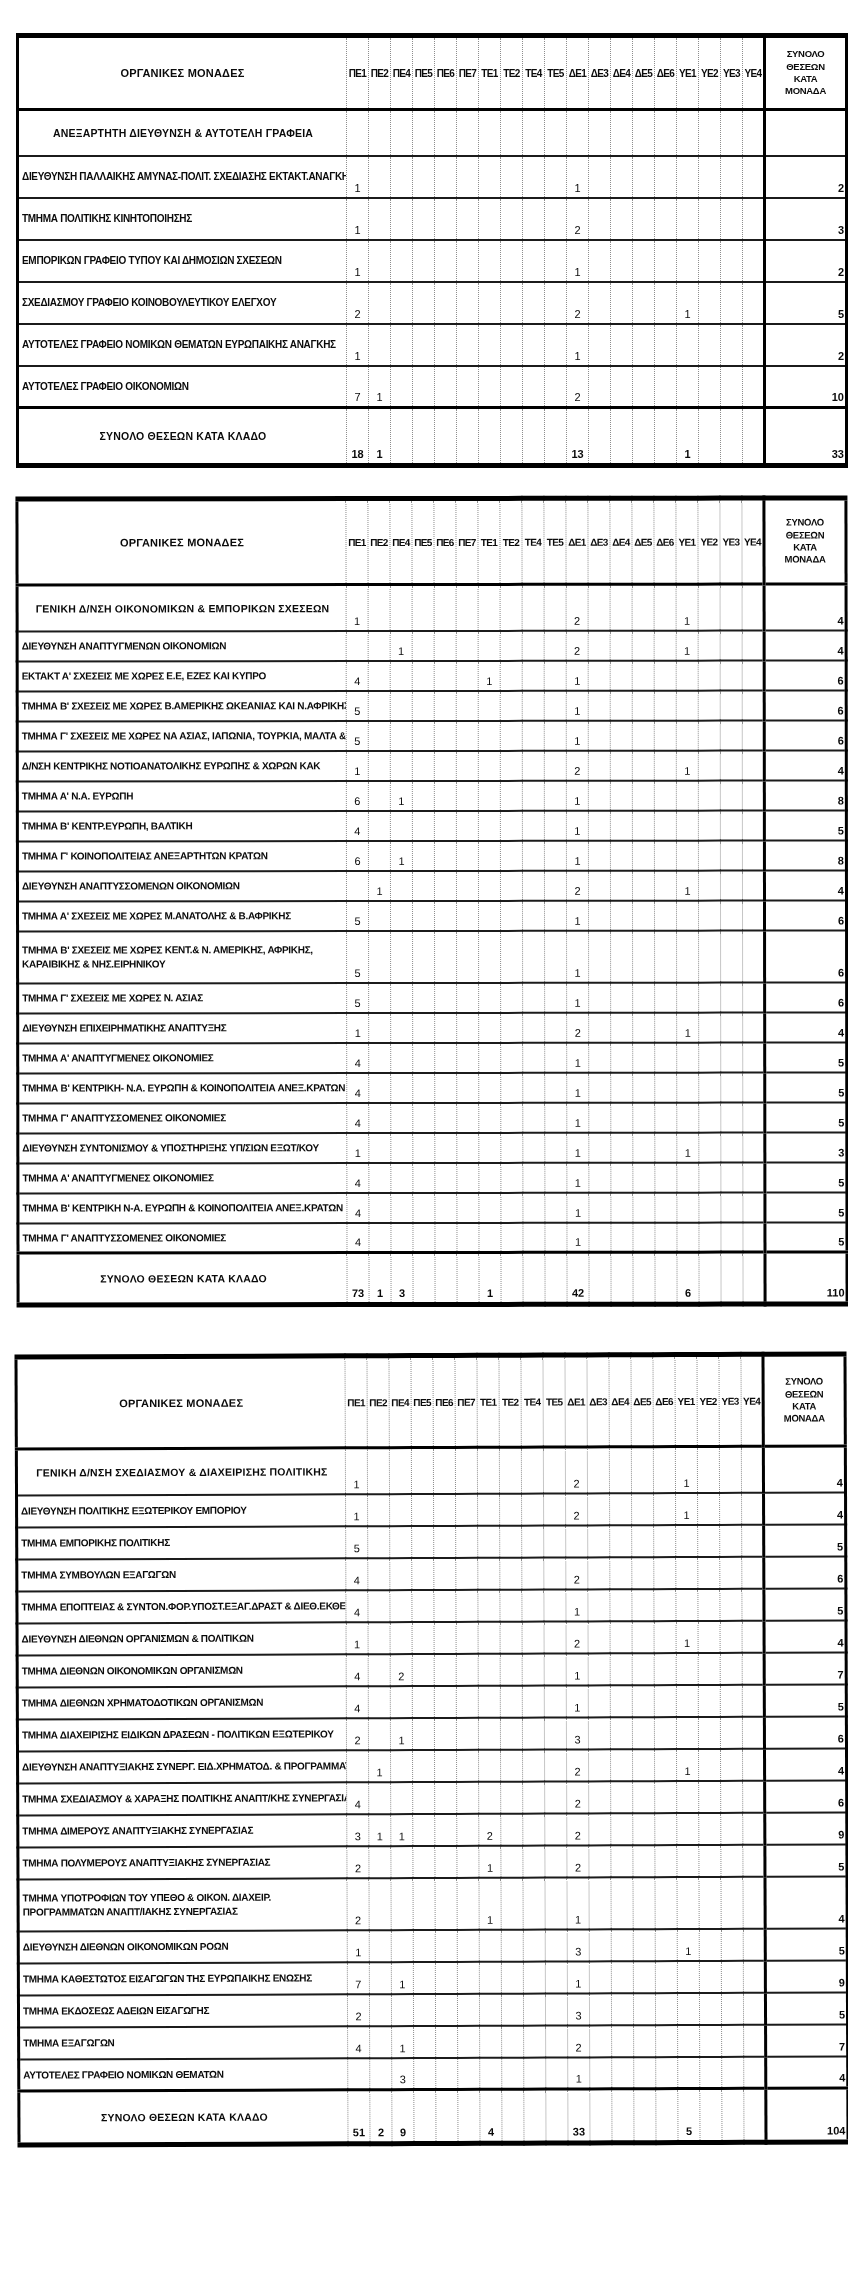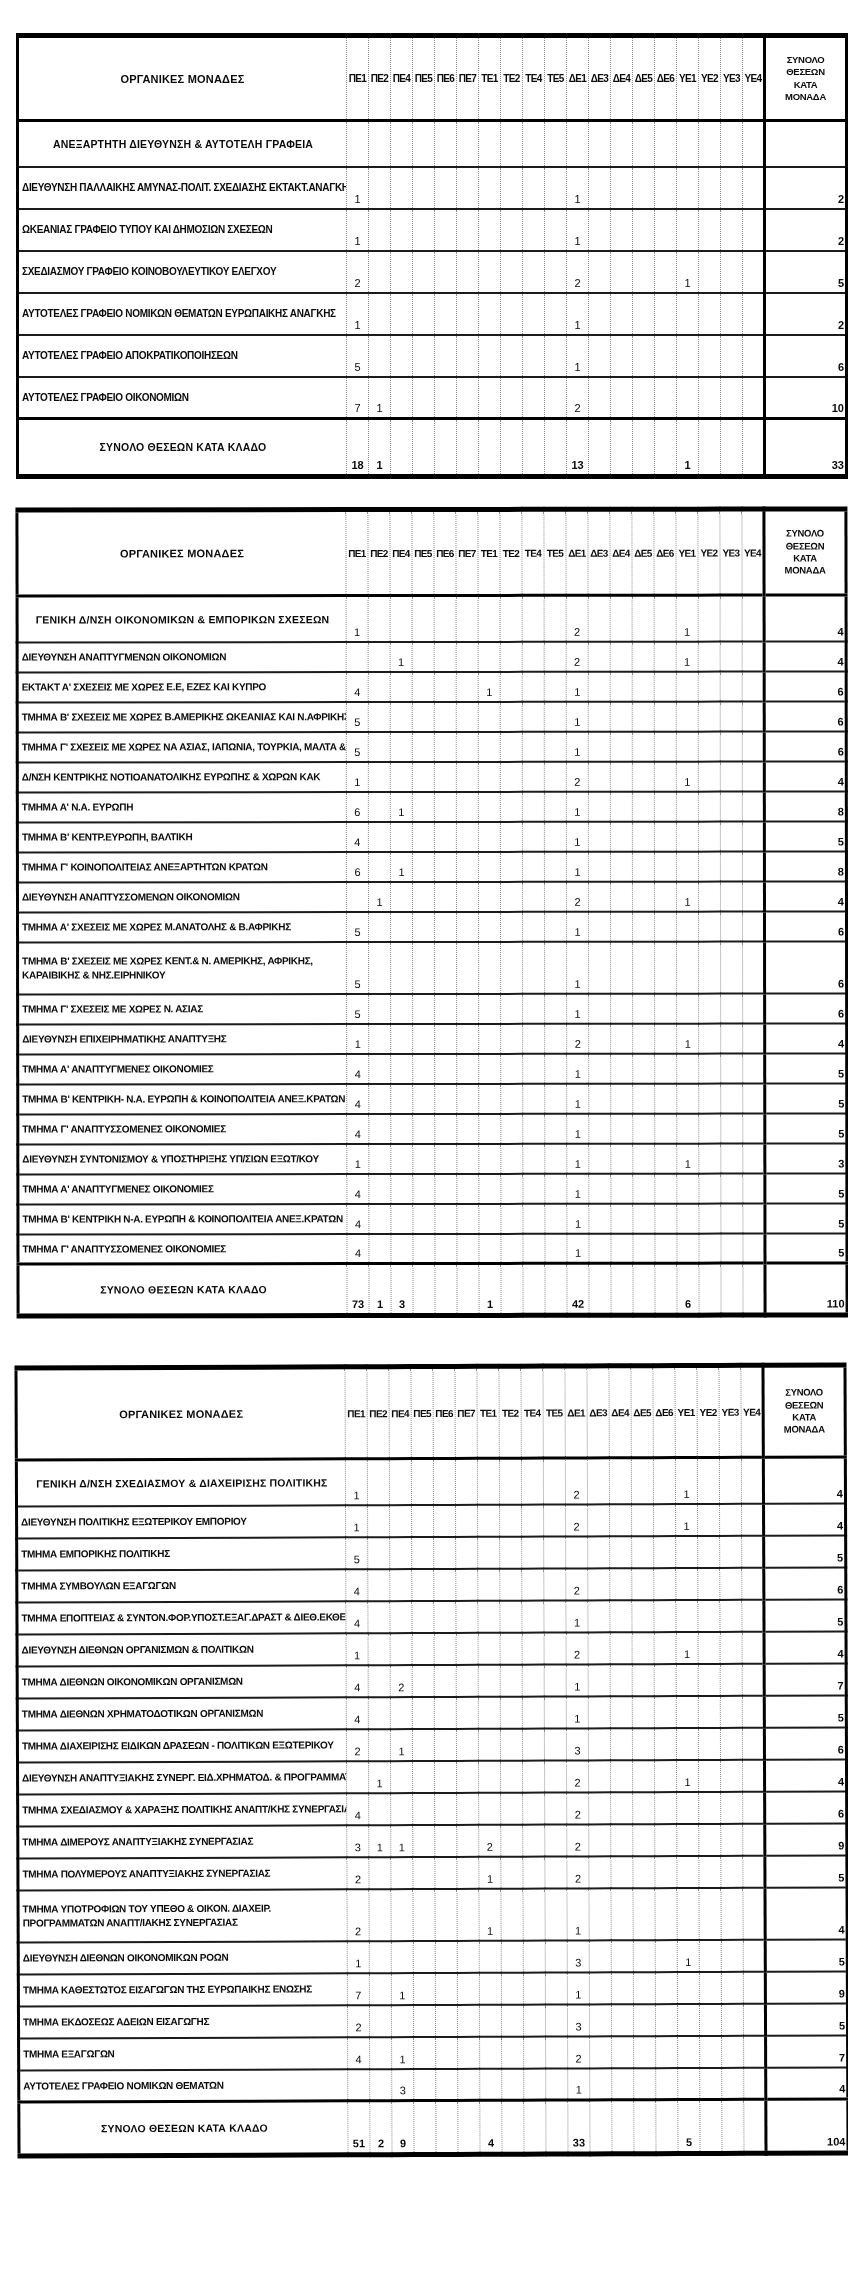--- a/index.html
+++ b/index.html
@@ -26,21 +26,21 @@
   .t2 thead tr{height:86px;}
   .t3 thead tr{height:92px;}
   th{font-weight:bold;padding:0;}
   th.lbl-h{font-size:11px;text-align:center;vertical-align:middle;letter-spacing:.2px;}
   th.col-h{
     font-size:10px;text-align:center;vertical-align:middle;
     border-left:1px dotted #8d8d8d;letter-spacing:-0.6px;overflow:hidden;
   }
   th.tot-h{border-left:3px solid #000;vertical-align:middle;}
   .tot-h-inner{
-    width:58px;margin:16px auto;font-size:9.5px;line-height:1.3;
+    width:58px;margin:4px auto;font-size:9.5px;line-height:1.3;
     text-align:center;letter-spacing:-0.3px;
   }
   tbody tr{border-top:2px solid #1b1b1b;}
   .t1 tbody tr{height:42px;}
   .t2 tbody tr{height:30px;}
   .t3 tbody tr{height:32px;}
   .t1 tbody tr:nth-child(9){height:62px;}
   tr.row-section{height:46px !important;}
   tr.row-main{height:46px !important;}
   tr.two-line{height:52px !important;}
@@ -165,21 +165,44 @@
             <td class="num"></td>
             <td class="num"></td>
             <td class="num"></td>
             <td class="num"></td>
             <td class="num"></td>
             <td class="num"></td>
             <td class="num"></td>
             <td class="tot">2</td>
           </tr>
           <tr class="row-data">
-            <td class="lbl">ΩΚΕΑΝΙΑΣ ΓΡΑΦΕΙΟ ΤΥΠΟΥ ΚΑΙ ΔΗΜΟΣΙΩΝ ΣΧΕΣΕΩΝ</td>
+            <td class="lbl">ΤΜΗΜΑ ΠΟΛΙΤΙΚΗΣ ΚΙΝΗΤΟΠΟΙΗΣΗΣ</td>
+            <td class="num">1</td>
+            <td class="num"></td>
+            <td class="num"></td>
+            <td class="num"></td>
+            <td class="num"></td>
+            <td class="num"></td>
+            <td class="num"></td>
+            <td class="num"></td>
+            <td class="num"></td>
+            <td class="num"></td>
+            <td class="num">2</td>
+            <td class="num"></td>
+            <td class="num"></td>
+            <td class="num"></td>
+            <td class="num"></td>
+            <td class="num"></td>
+            <td class="num"></td>
+            <td class="num"></td>
+            <td class="num"></td>
+            <td class="tot">3</td>
+          </tr>
+          <tr class="row-data">
+            <td class="lbl">ΕΜΠΟΡΙΚΩΝ ΓΡΑΦΕΙΟ ΤΥΠΟΥ ΚΑΙ ΔΗΜΟΣΙΩΝ ΣΧΕΣΕΩΝ</td>
             <td class="num">1</td>
             <td class="num"></td>
             <td class="num"></td>
             <td class="num"></td>
             <td class="num"></td>
             <td class="num"></td>
             <td class="num"></td>
             <td class="num"></td>
             <td class="num"></td>
             <td class="num"></td>
@@ -232,43 +255,20 @@
             <td class="num">1</td>
             <td class="num"></td>
             <td class="num"></td>
             <td class="num"></td>
             <td class="num"></td>
             <td class="num"></td>
             <td class="num"></td>
             <td class="num"></td>
             <td class="num"></td>
             <td class="tot">2</td>
-          </tr>
-          <tr class="row-data">
-            <td class="lbl">ΑΥΤΟΤΕΛΕΣ ΓΡΑΦΕΙΟ ΑΠΟΚΡΑΤΙΚΟΠΟΙΗΣΕΩΝ</td>
-            <td class="num">5</td>
-            <td class="num"></td>
-            <td class="num"></td>
-            <td class="num"></td>
-            <td class="num"></td>
-            <td class="num"></td>
-            <td class="num"></td>
-            <td class="num"></td>
-            <td class="num"></td>
-            <td class="num"></td>
-            <td class="num">1</td>
-            <td class="num"></td>
-            <td class="num"></td>
-            <td class="num"></td>
-            <td class="num"></td>
-            <td class="num"></td>
-            <td class="num"></td>
-            <td class="num"></td>
-            <td class="num"></td>
-            <td class="tot">6</td>
           </tr>
           <tr class="row-data">
             <td class="lbl">ΑΥΤΟΤΕΛΕΣ ΓΡΑΦΕΙΟ ΟΙΚΟΝΟΜΙΩΝ</td>
             <td class="num">7</td>
             <td class="num">1</td>
             <td class="num"></td>
             <td class="num"></td>
             <td class="num"></td>
             <td class="num"></td>
             <td class="num"></td>

